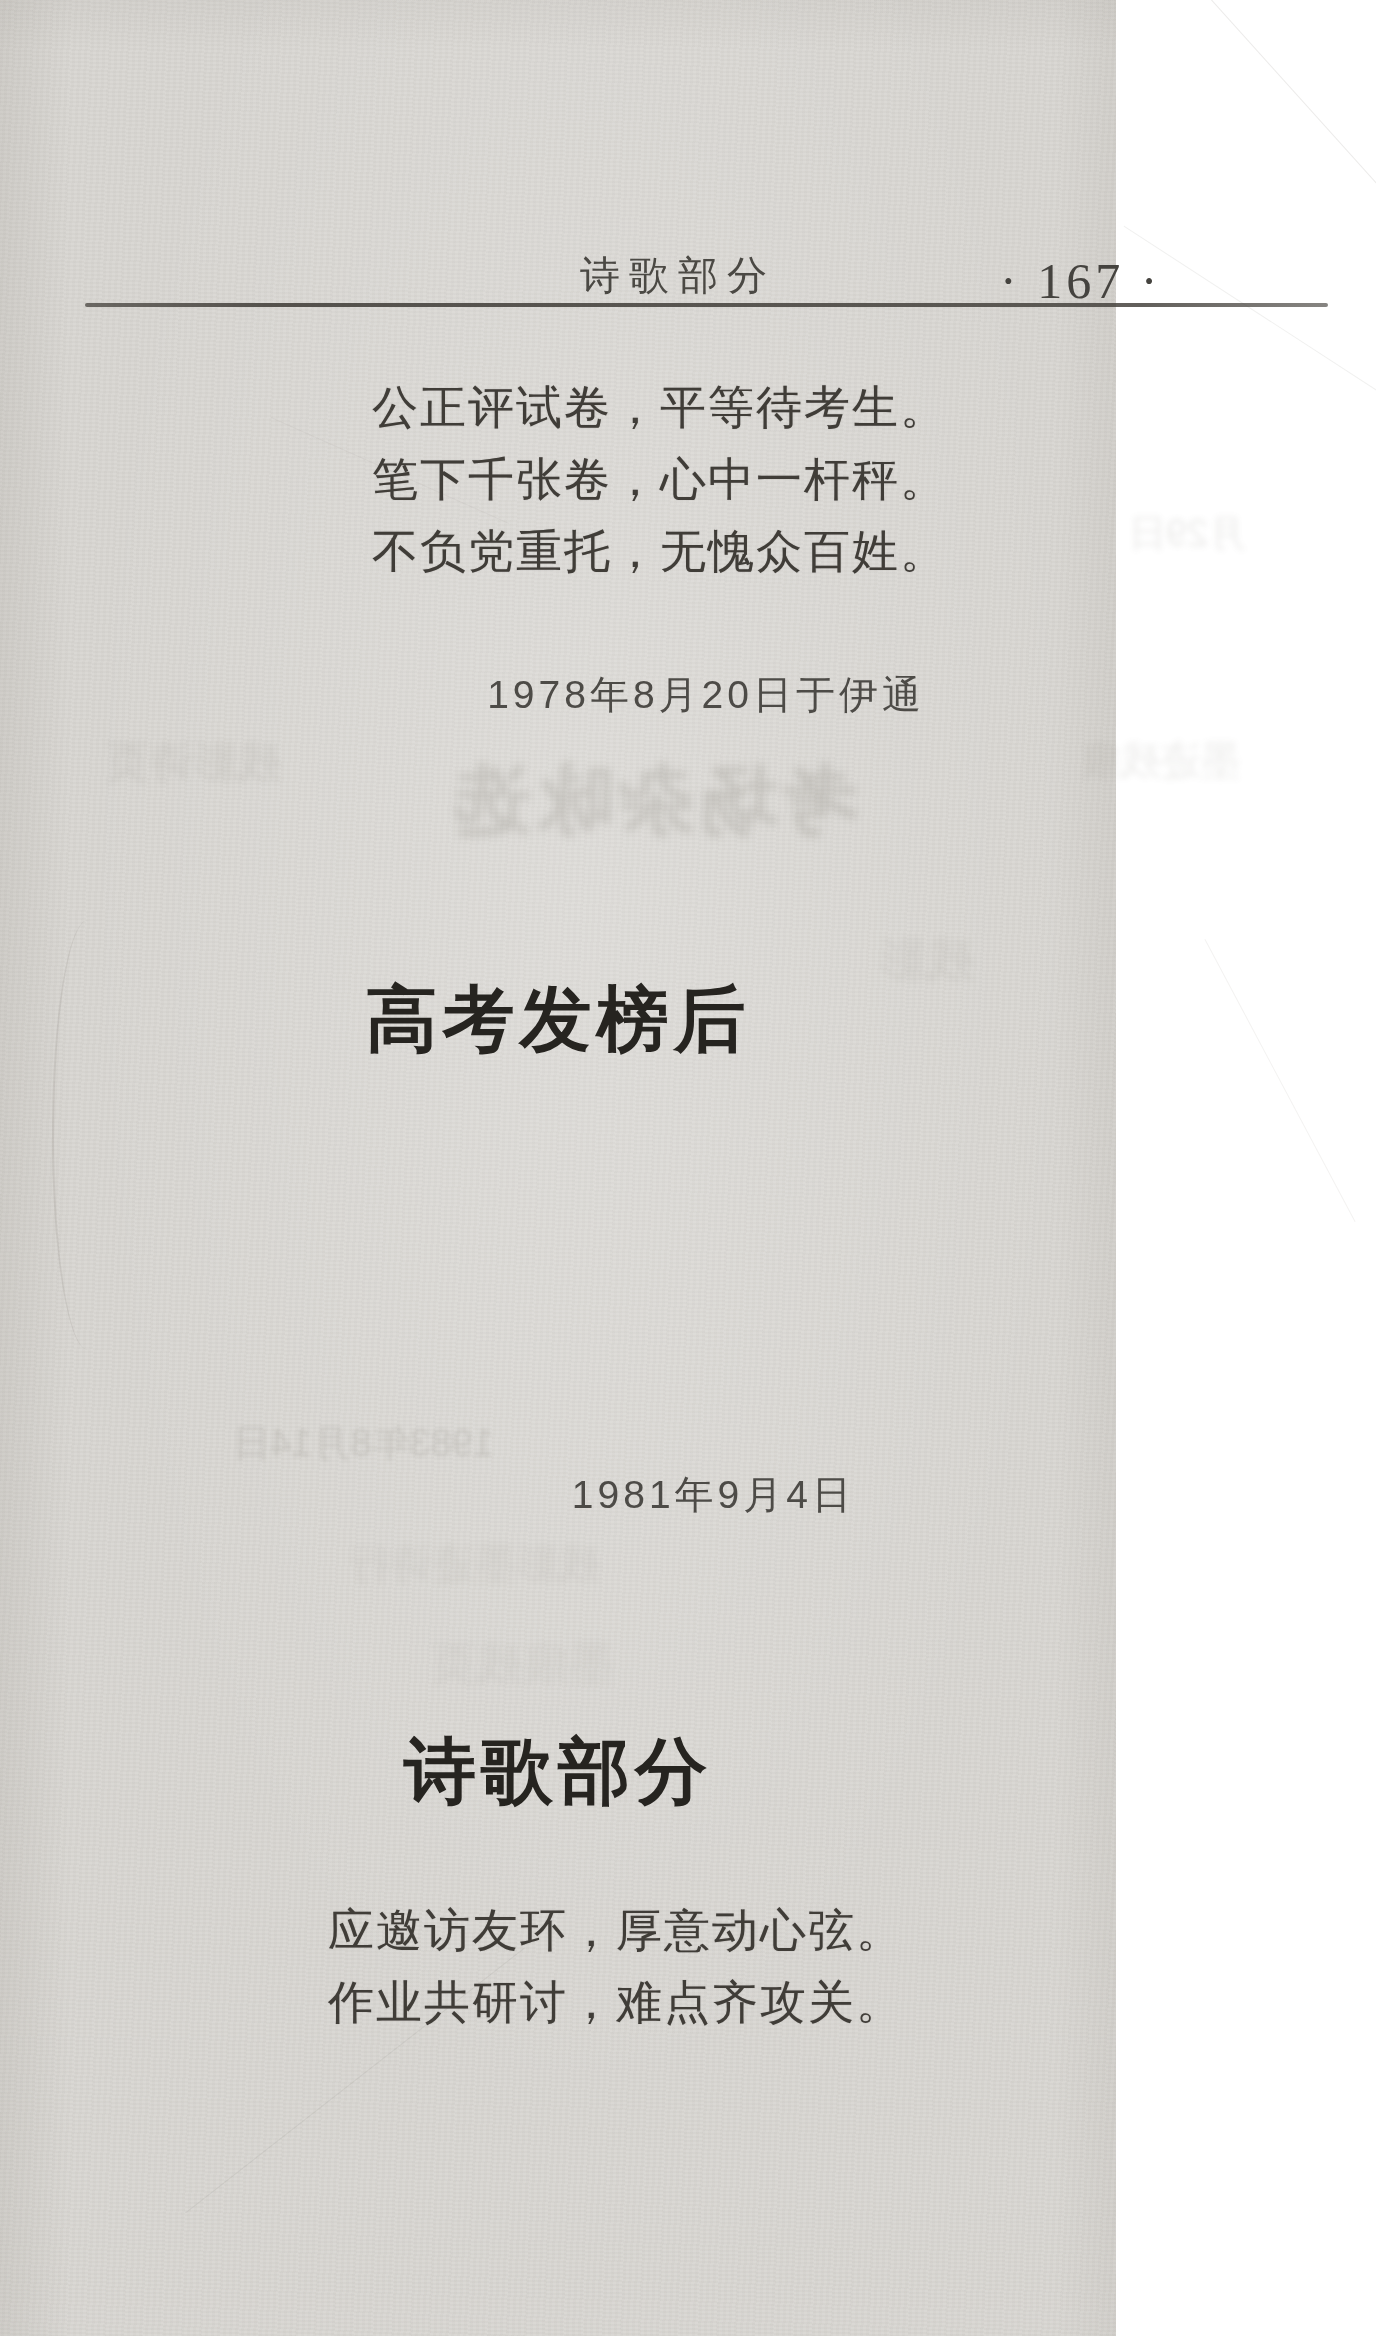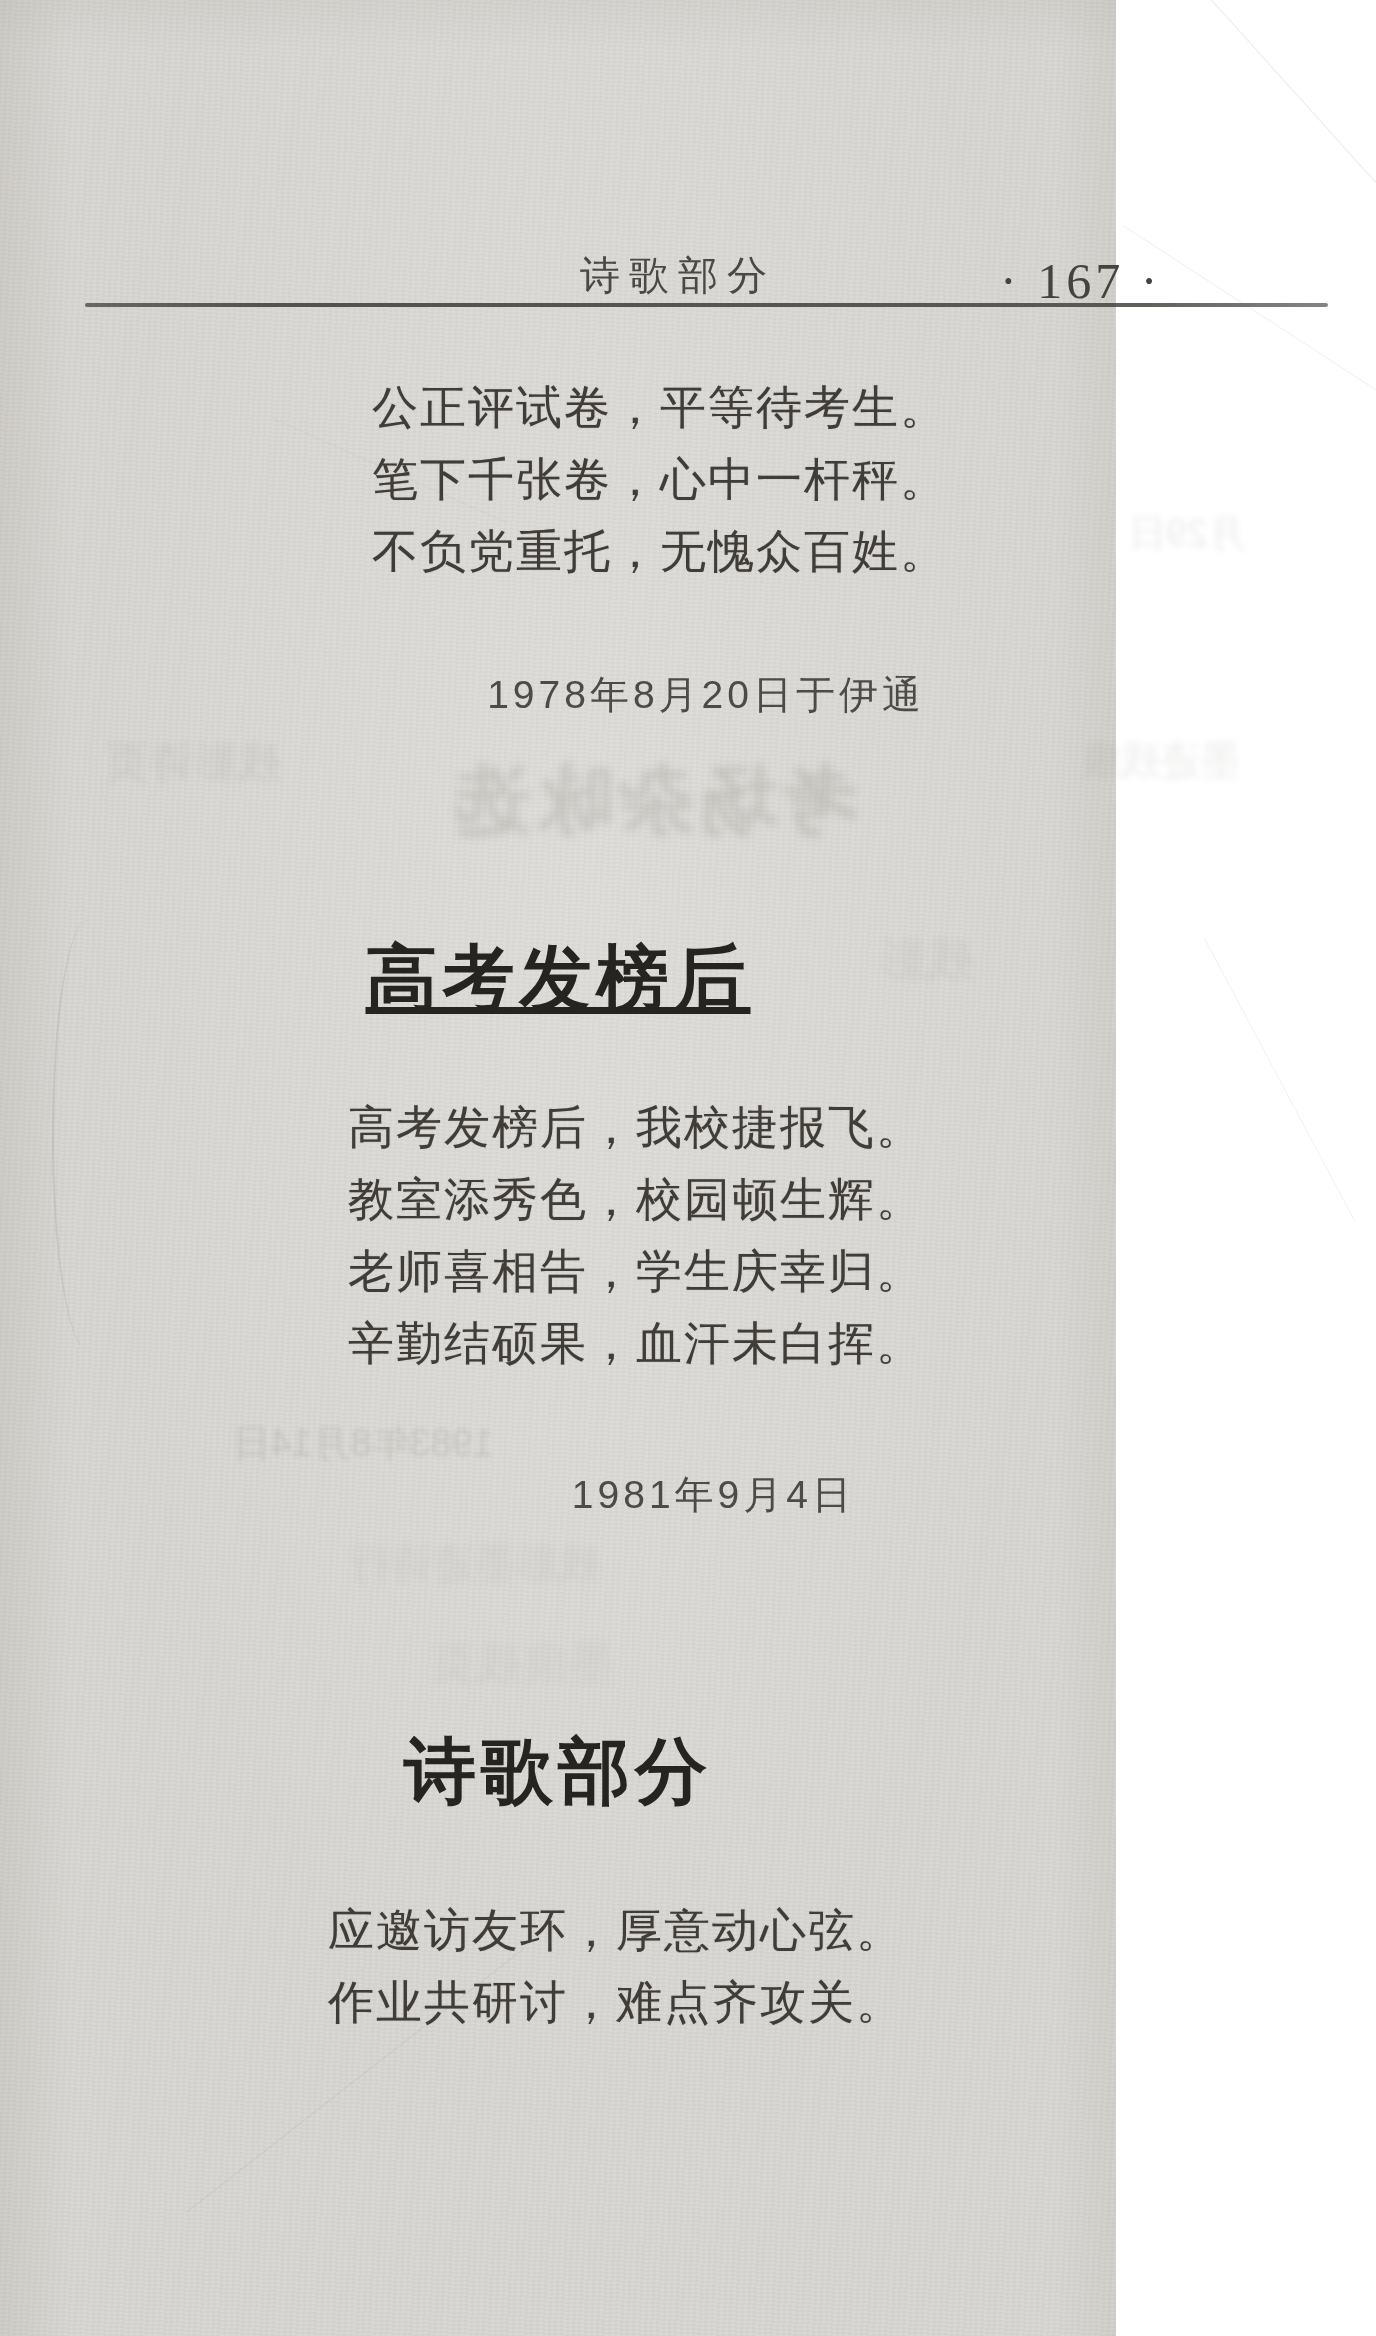--- a/index.html
+++ b/index.html
@@ -120,27 +120,21 @@
   <div class="abs page-number" style="left:1000px; top:252px;">· 167 ·</div>
   <div class="abs header-rule" style="left:85px; top:303px; width:1243px;"></div>
 
   <div class="abs" style="left:372px; top:372px;">
     <div class="poem-line">公正评试卷，平等待考生。</div>
     <div class="poem-line">笔下千张卷，心中一杆秤。</div>
     <div class="poem-line">不负党重托，无愧众百姓。</div>
   </div>
   <div class="abs poem-date" style="right:191px; top:668px;">1978年8月20日于伊通</div>
 
-  <div class="abs poem-title" style="top:931px;text-decoration:underline;">高考发榜后</div>
-  <div class="abs" style="left:348px; top:1092px;">
-    <div class="poem-line">高考发榜后，我校捷报飞。</div>
-    <div class="poem-line">教室添秀色，校园顿生辉。</div>
-    <div class="poem-line">老师喜相告，学生庆幸归。</div>
-    <div class="poem-line">辛勤结硕果，血汗未白挥。</div>
-  </div>
+  <div class="abs poem-title" style="top:972px;">高考发榜后</div>
   <div class="abs poem-date" style="right:261px; top:1468px;">1981年9月4日</div>
 
   <div class="abs poem-title" style="top:1724px;">诗歌部分</div>
   <div class="abs" style="left:328px; top:1895px;">
     <div class="poem-line">应邀访友环，厚意动心弦。</div>
     <div class="poem-line">作业共研讨，难点齐攻关。</div>
   </div>
 
 </div>
 

